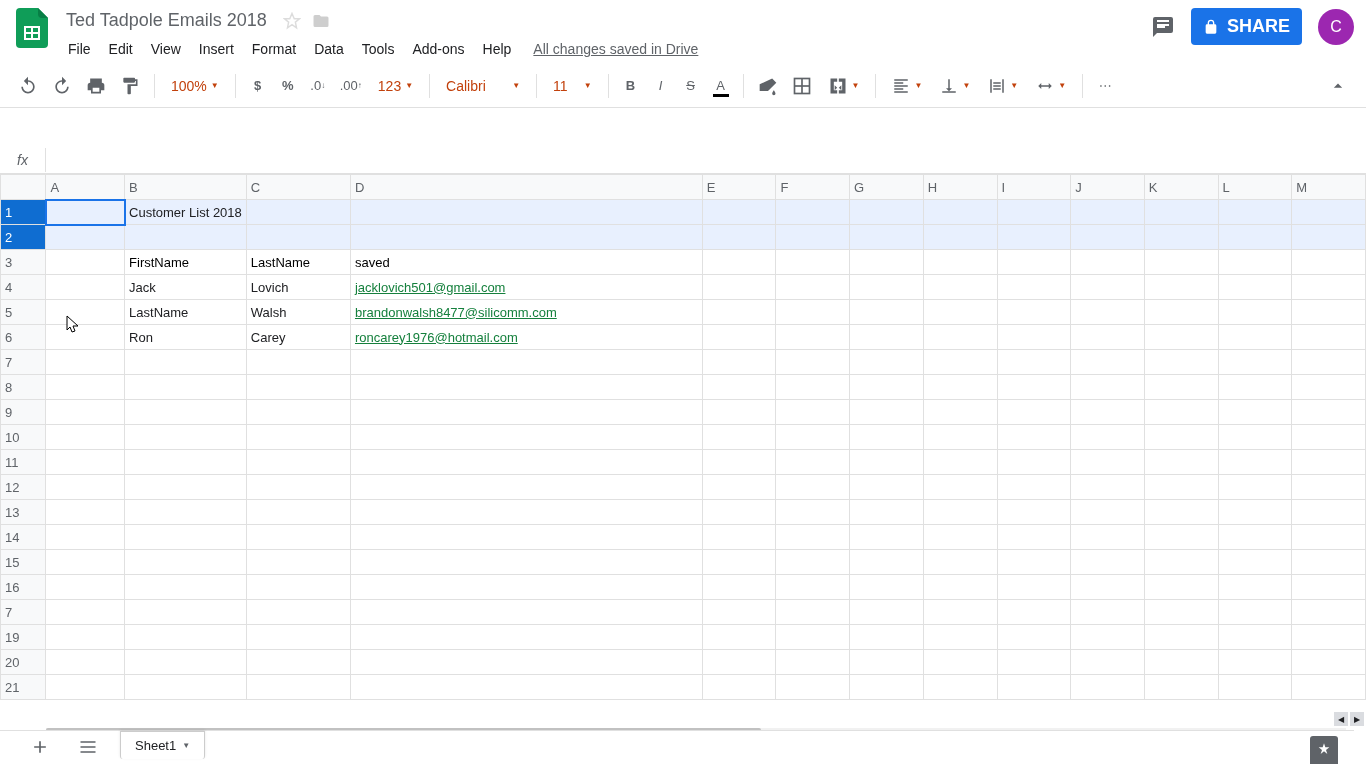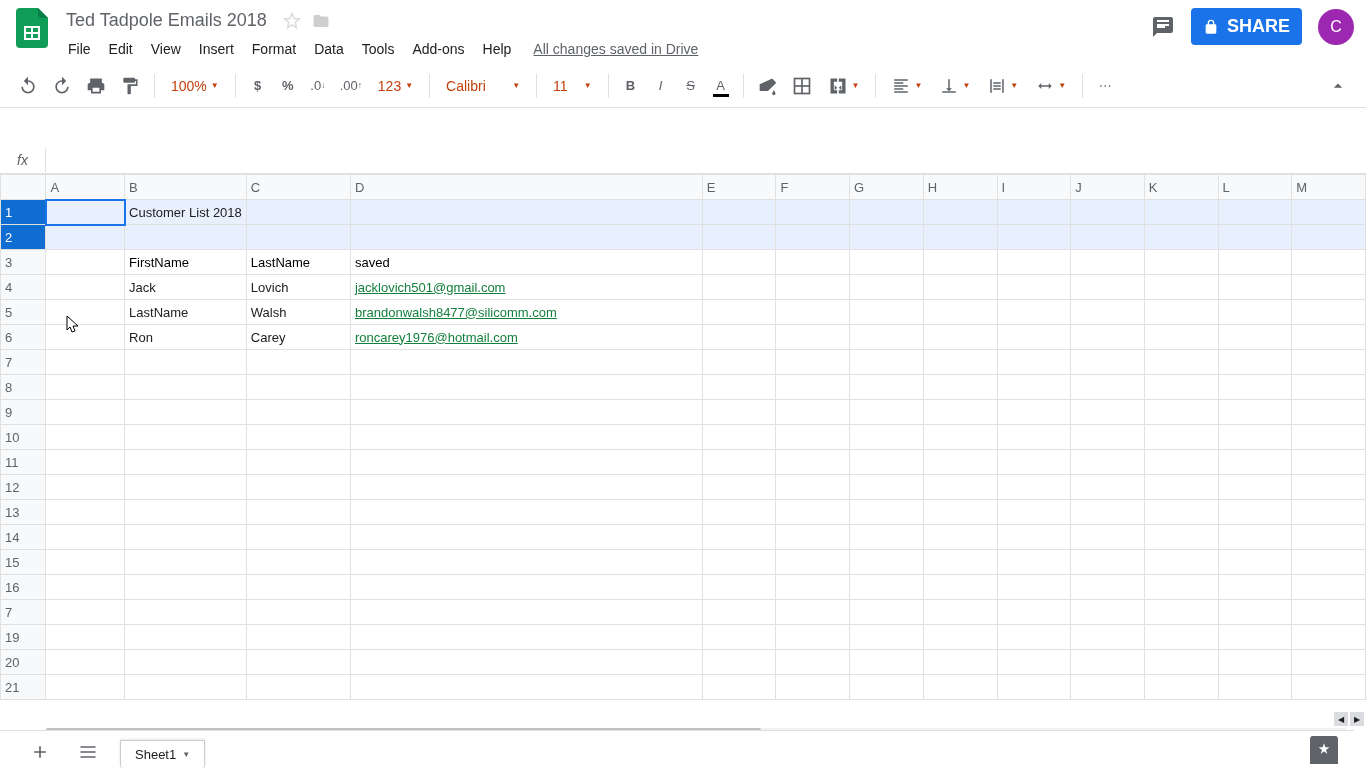--- a/index.html
+++ b/index.html
@@ -50,21 +50,21 @@
   .cell-active { outline: 2px solid #1a73e8; outline-offset: -1px; }
   .bold { font-weight: bold; color: #000; }
   .link { color: #15803d; text-decoration: underline; }
   
   .hscroll { position: absolute; bottom: 0; left: 46px; right: 20px; height: 16px; background: #f1f1f1; display: flex; }
   .hscroll-thumb { width: 55%; height: 100%; background: #c1c1c1; border-radius: 2px; }
   .nav-arrows { position: absolute; bottom: 18px; right: 2px; display: flex; gap: 2px; }
   .nav-arrows span { width: 14px; height: 14px; background: #dadce0; display: flex; align-items: center; justify-content: center; font-size: 8px; }
   
   
-  .sheet-bar { display: flex; align-items: flex-end; height: 38px; border-top: 1px solid #e0e0e0; padding: 0 24px; gap: 16px; position: absolute; bottom: 0; left: 0; right: 12px; background: #fff; }
+  .sheet-bar { display: flex; align-items: flex-start; height: 38px; border-top: 1px solid #e0e0e0; padding: 0 24px; gap: 16px; position: absolute; bottom: 0; left: 0; right: 12px; background: #fff; }
   .sheet-tab { background: #fff; border: 1px solid #ccc; border-bottom: none; padding: 6px 14px; font-size: 13px; display: flex; align-items: center; gap: 6px; box-shadow: 0 -1px 3px rgba(0,0,0,0.1); border-radius: 0 0 3px 3px; }
   .sheet-tab .arrow { font-size: 8px; color: #5f6368; }
   .explore-btn { position: absolute; right: 16px; bottom: 4px; width: 28px; height: 28px; background: #5f6368; border-radius: 3px 3px 0 0; display:flex; align-items:center; justify-content:center; color:#fff;}
   
   .cursor { position: absolute; top: 315px; left: 66px; font-size: 16px; pointer-events: none; }
   svg { display: block; }
 </style>
 </head>
 <body>
 

